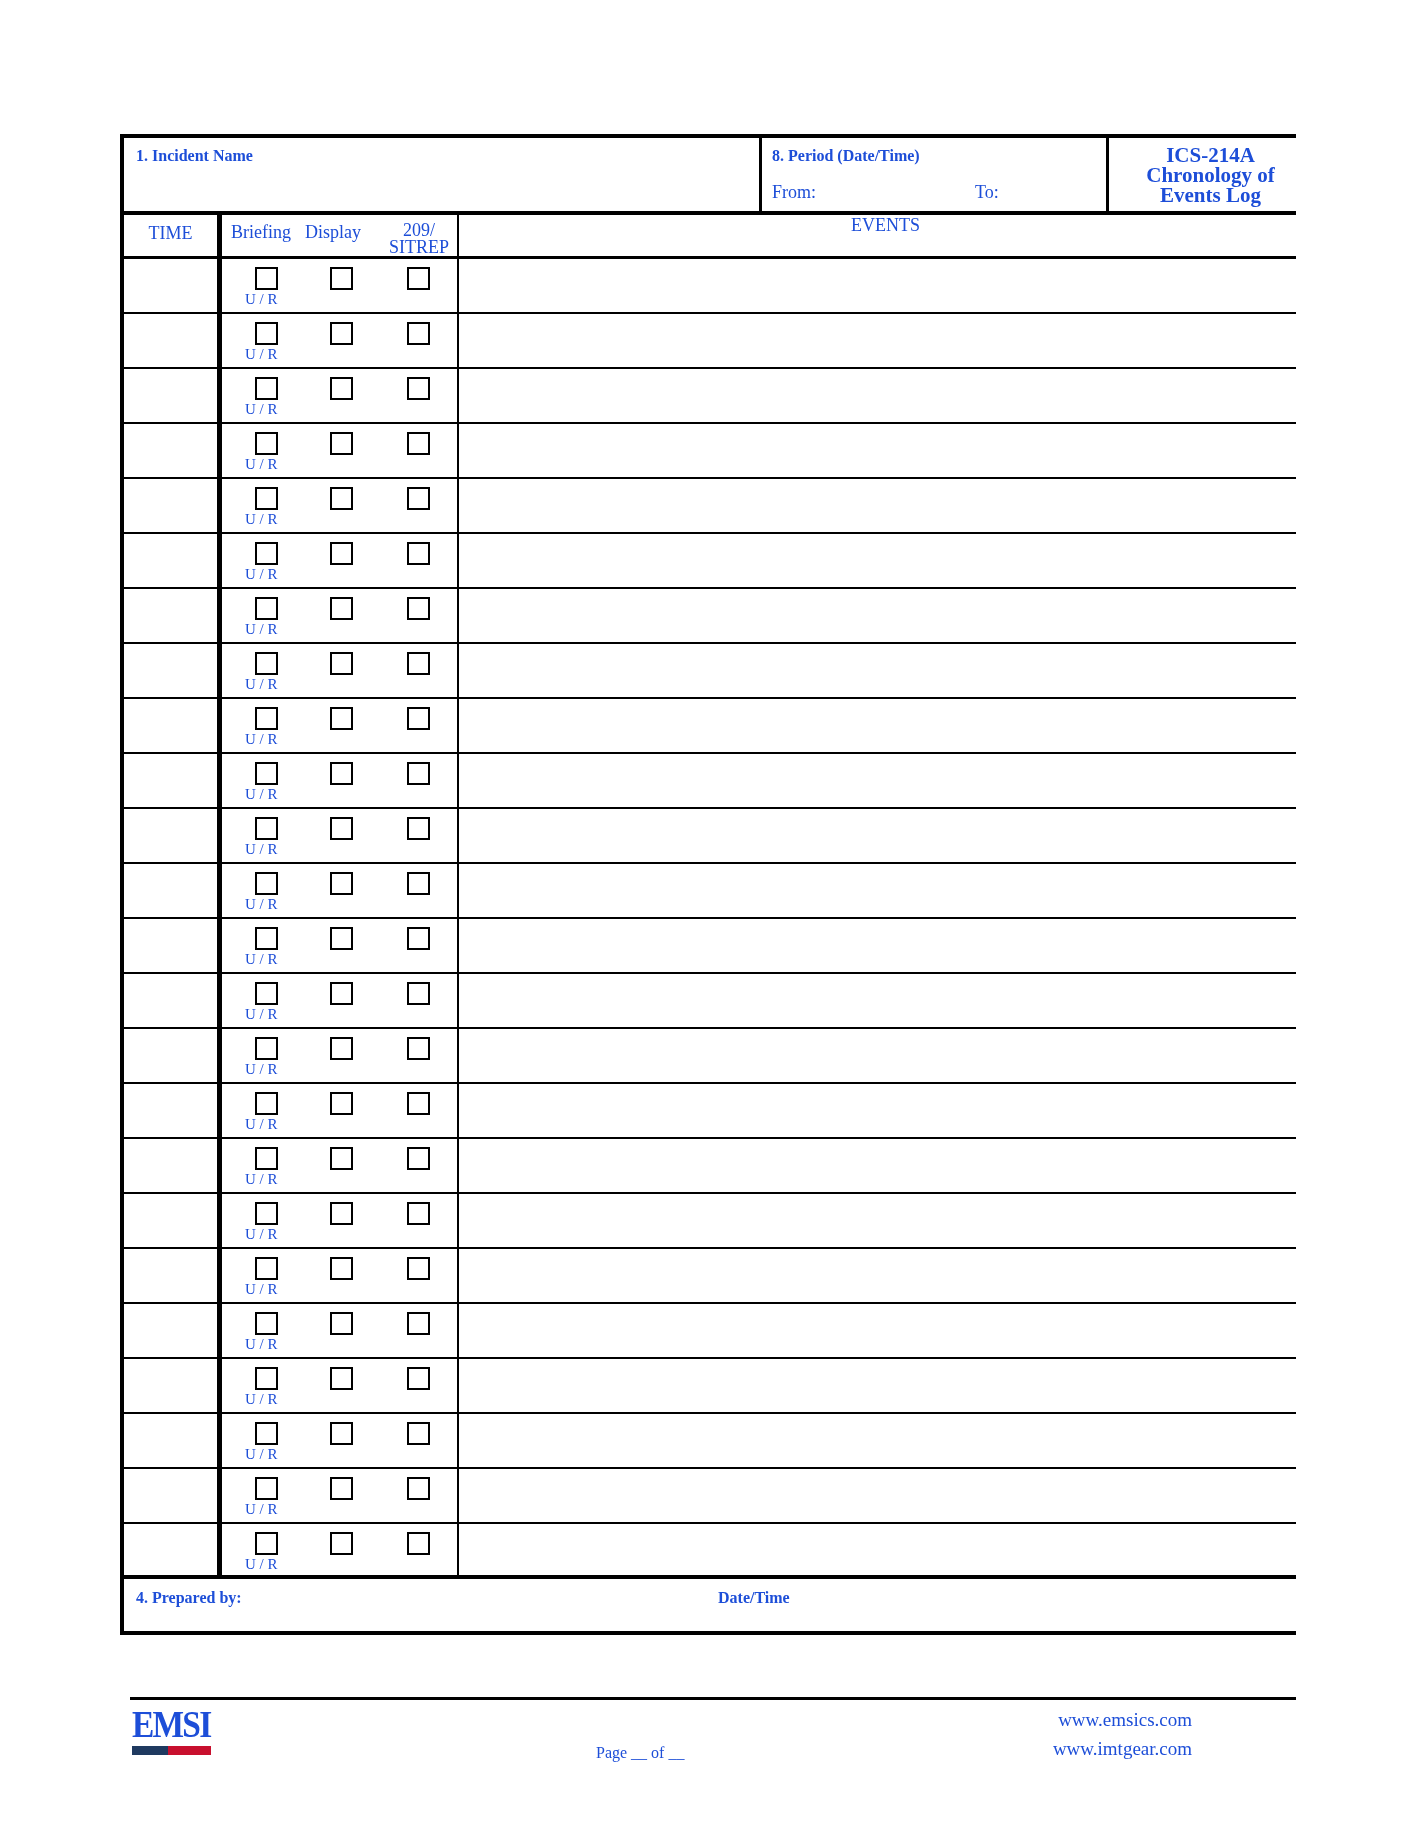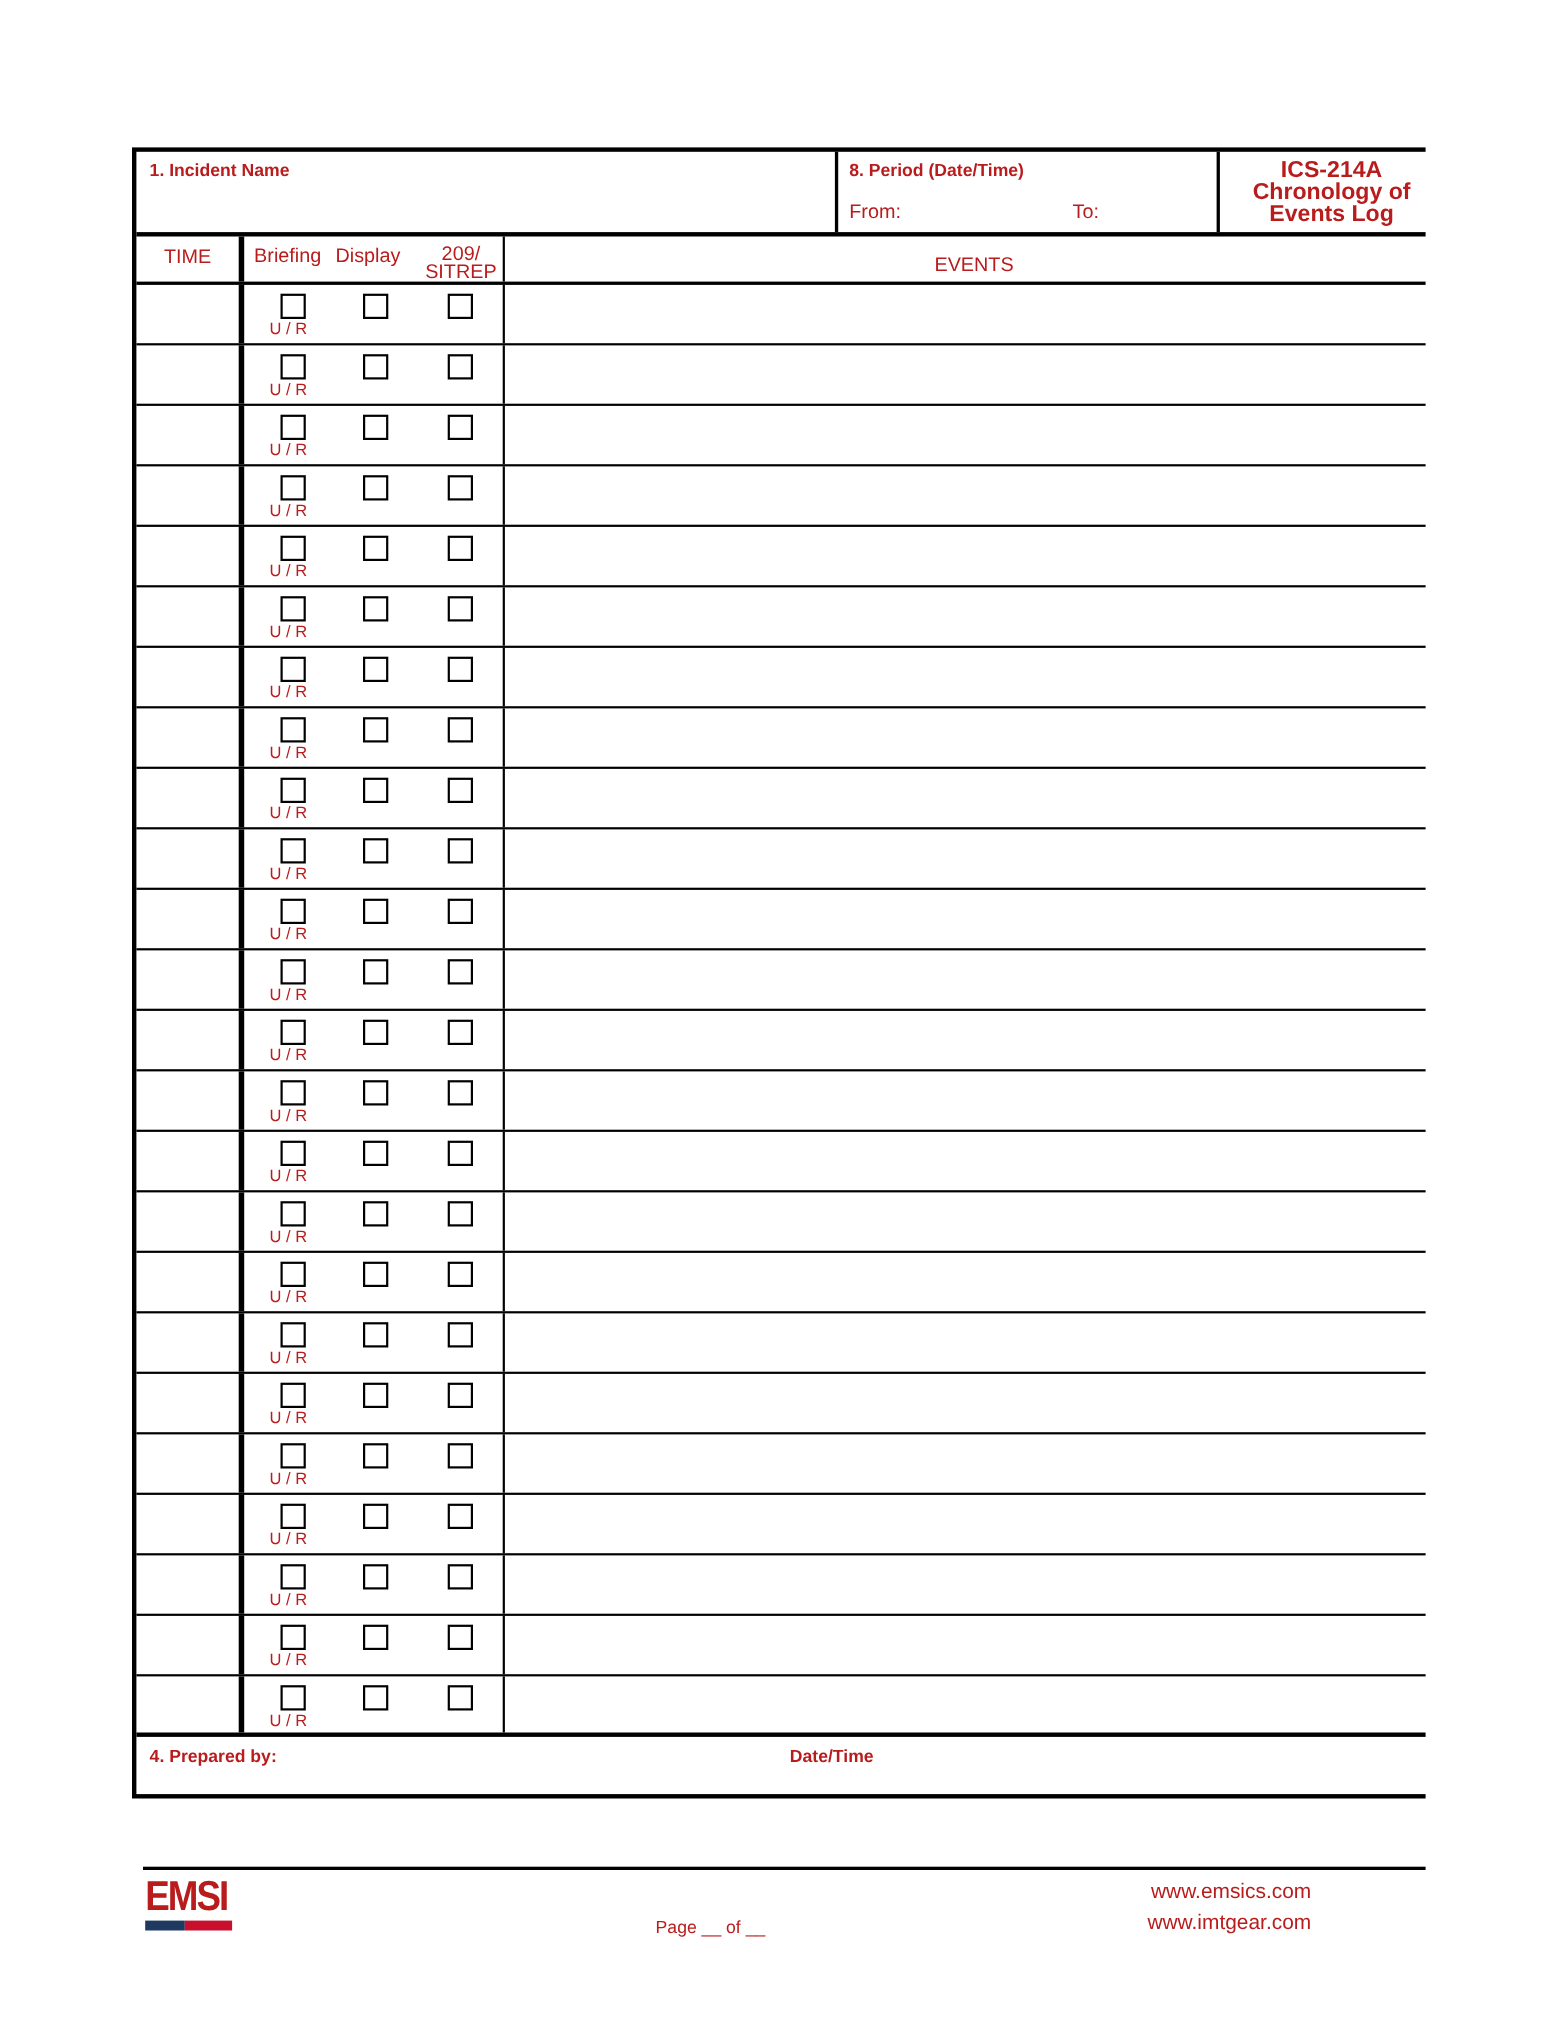--- a/index.html
+++ b/index.html
@@ -1,19 +1,19 @@
 <!DOCTYPE html>
 <html><head>
 <meta charset="utf-8">
 <style>
   * { margin:0; padding:0; box-sizing:border-box; }
   html,body { background:#ffffff; }
   .page {
     position:relative; width:1296px; height:1846px; background:#ffffff;
-    font-family:Liberation Sans, sans-serif; color:#b91c1c; overflow:hidden;
+    font-family:Liberation Serif, serif; color:#1d4ed8; overflow:hidden;
   }
 
   
   .form {
     position:absolute; left:120px; top:134px; width:1196px;
     border:4px solid #000; background:#fff;
   }
 
   
   .r-head { display:flex; height:77px; border-bottom:4px solid #000; }
@@ -35,21 +35,21 @@
                 font-size:16px; font-weight:bold; }
 
   
   .r-colhead { display:flex; height:44px; border-bottom:3px solid #000; font-size:18px; }
   .col-time-h { width:98px; border-right:5px solid #000; text-align:center; padding-top:8px; }
   .col-check-h { width:237px; border-right:2px solid #000; position:relative; }
   .h-briefing { position:absolute; left:9px;  top:7px; }
   .h-display  { position:absolute; left:83px; top:7px; }
   .h-report   { position:absolute; left:150px; top:7px; width:94px;
                 text-align:center; line-height:17px; }
-  .col-events-h { flex:1; text-align:center; padding-top:15px; }
+  .col-events-h { flex:1; text-align:center; padding-top:0; }
 
   
   .data-row { display:flex; height:55px; border-bottom:2px solid #000; }
   .data-row:last-child { border-bottom:4px solid #000; }
   .cell-time  { width:98px; border-right:5px solid #000; }
   .cell-check { width:237px; border-right:2px solid #000; position:relative; }
   .cell-events{ flex:1; }
   .cb { position:absolute; top:8px; width:23px; height:23px;
         border:2px solid #000; background:#fff; }
   .cb1 { left:33px; } .cb2 { left:108px; } .cb3 { left:185px; }

